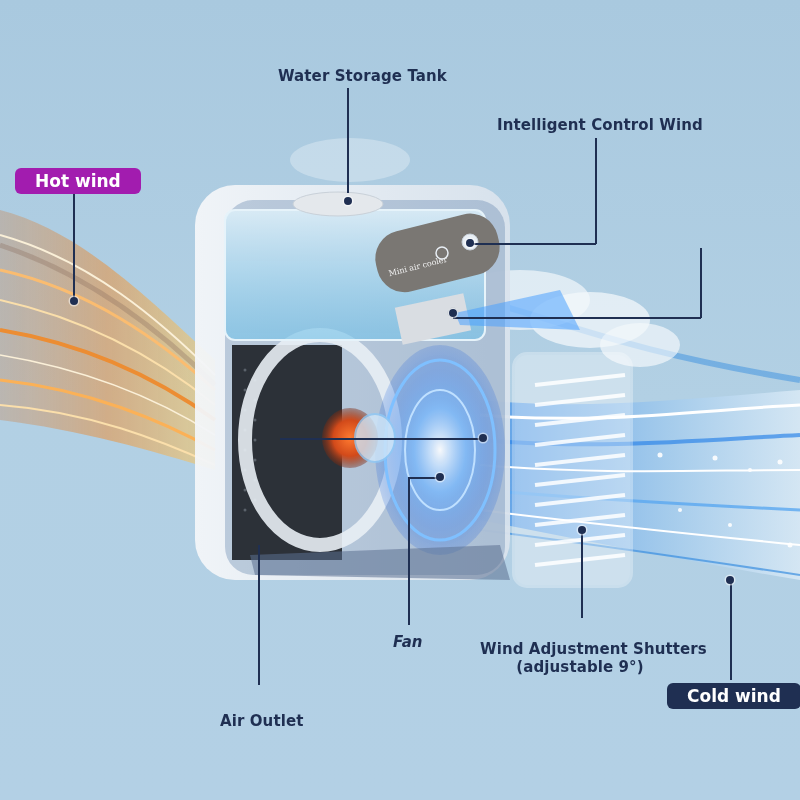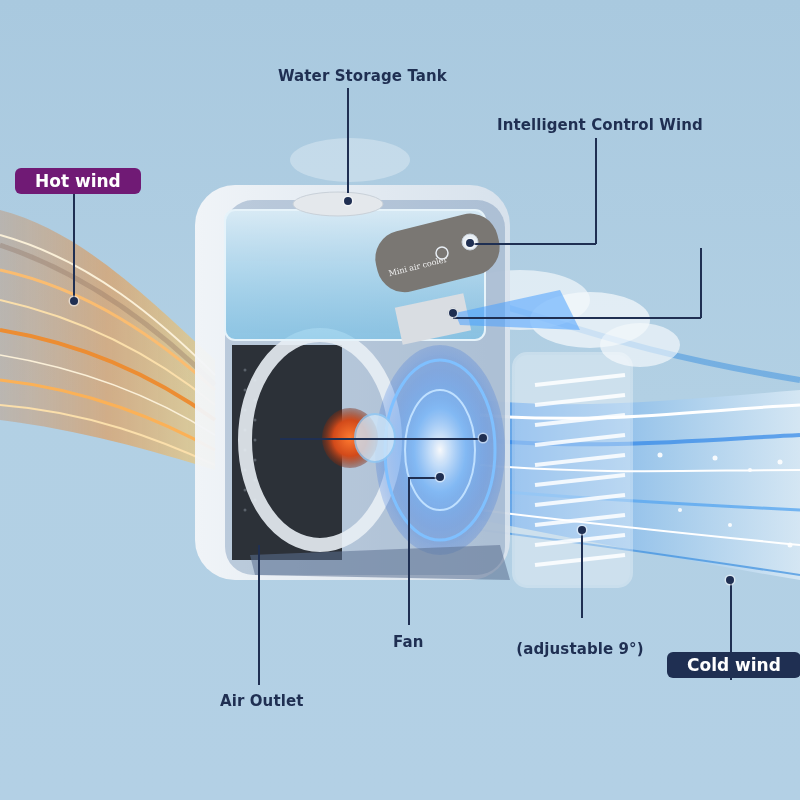--- a/index.html
+++ b/index.html
@@ -23,21 +23,21 @@
     .label.center { text-align: center; }
     .badge {
       position: absolute;
       font-size: 17px;
       font-weight: bold;
       color: #ffffff;
       padding: 3px 20px;
       border-radius: 6px;
       white-space: nowrap;
     }
-    .badge.hot { background: #701a75; }
+    .badge.hot { background: #a21caf; }
     .badge.cold { background: #1f2f52; }
 
     
     .vline, .hline { position: absolute; background: #1f2f52; }
     .vline { width: 1.6px; }
     .hline { height: 1.6px; }
     .dot {
       position: absolute; width: 8px; height: 8px; border-radius: 50%;
       background: #1f2f52; transform: translate(-50%, -50%);
       box-shadow: 0 0 0 1.5px rgba(255,255,255,0.5);
@@ -211,23 +211,24 @@
   <div class="vline" style="left:258px; top:545px; height:140px;"></div>
 
   <div class="vline" style="left:581px; top:530px; height:88px;"></div>
   <div class="dot" style="left:582px; top:530px;"></div>
 
   <div class="vline" style="left:730px; top:580px; height:100px;"></div>
   <div class="dot" style="left:730px; top:580px;"></div>
 
   <div class="label" style="left:278px; top:67px;">Water Storage Tank</div>
   <div class="label" style="left:497px; top:116px;">Intelligent Control Wind</div>
-  <div class="label" style="left:393px; top:633px;">Fan</div>
-  <div class="label" style="left:220px; top:692px;">Air Outlet</div>
+  <div class="label" style="left:393px; top:633px;font-style:italic;">Fan</div>
+  <div class="label" style="left:220px; top:712px;">Air Outlet</div>
   <div class="label center" style="left:480px; top:640px; width:200px;">
+    <div>Wind Adjustment Shutters</div>
     <div>(adjustable 9°)</div>
   </div>
 
   <div class="badge hot" style="left:15px; top:168px;">Hot wind</div>
-  <div class="badge cold" style="left:667px; top:652px;">Cold wind</div>
+  <div class="badge cold" style="left:667px; top:683px;">Cold wind</div>
 
   <div style="position:absolute; left:388px; top:262px; font-family:'DejaVu Serif', serif; font-size:8px; color:#f0f0f0; transform:rotate(-14deg);">Mini air cooler</div>
 </div>
 
 </body></html>

